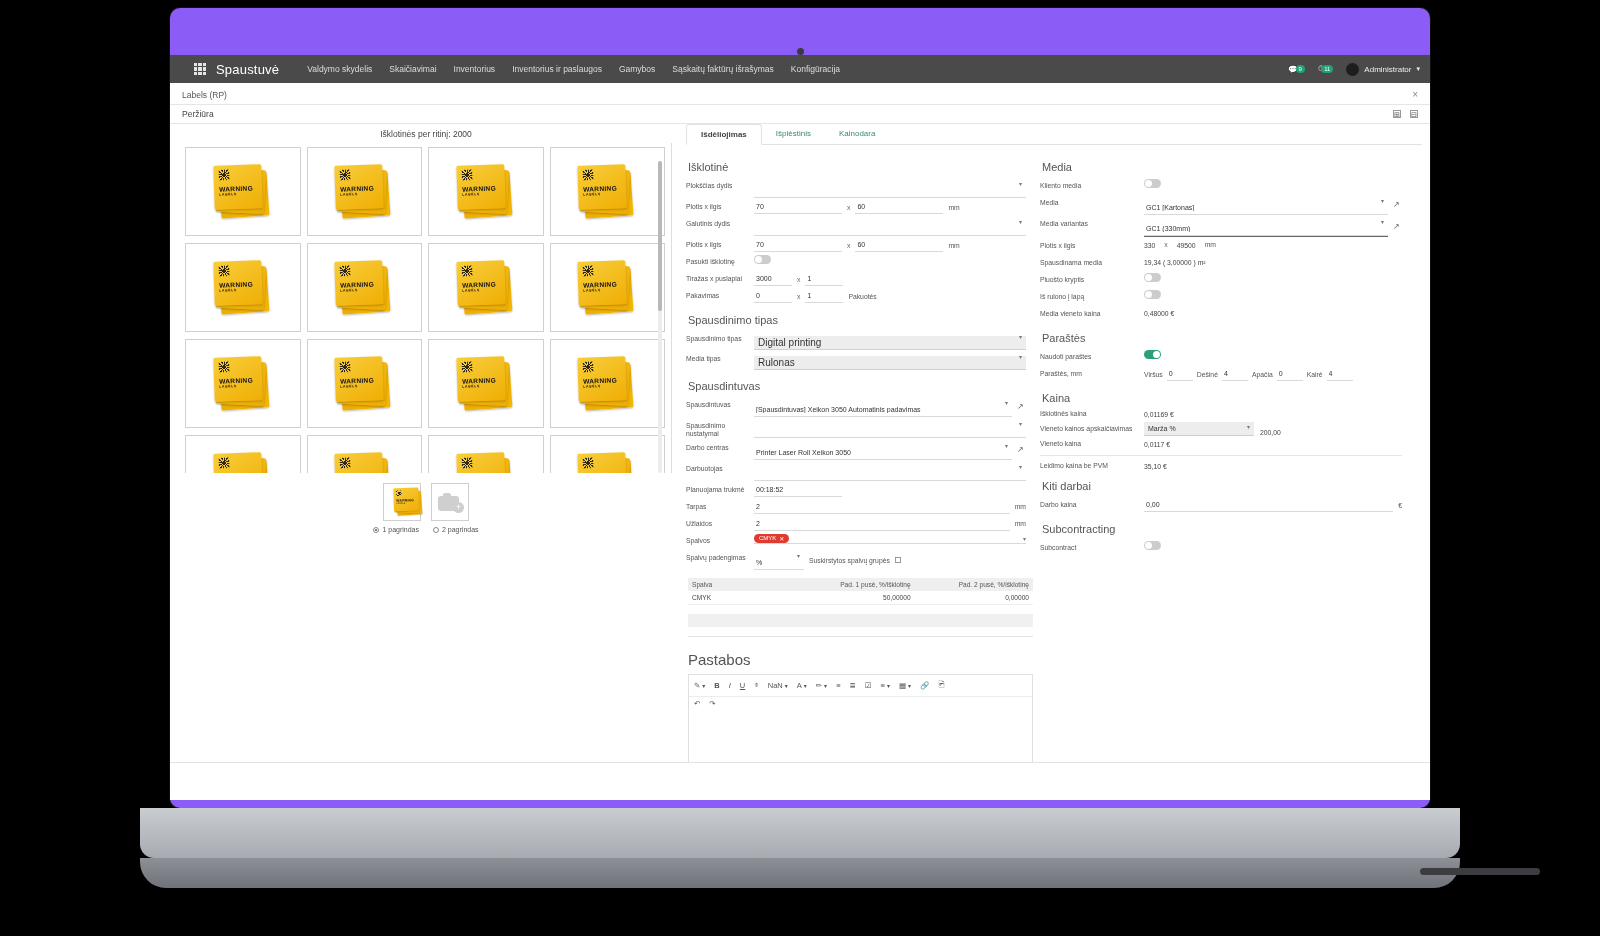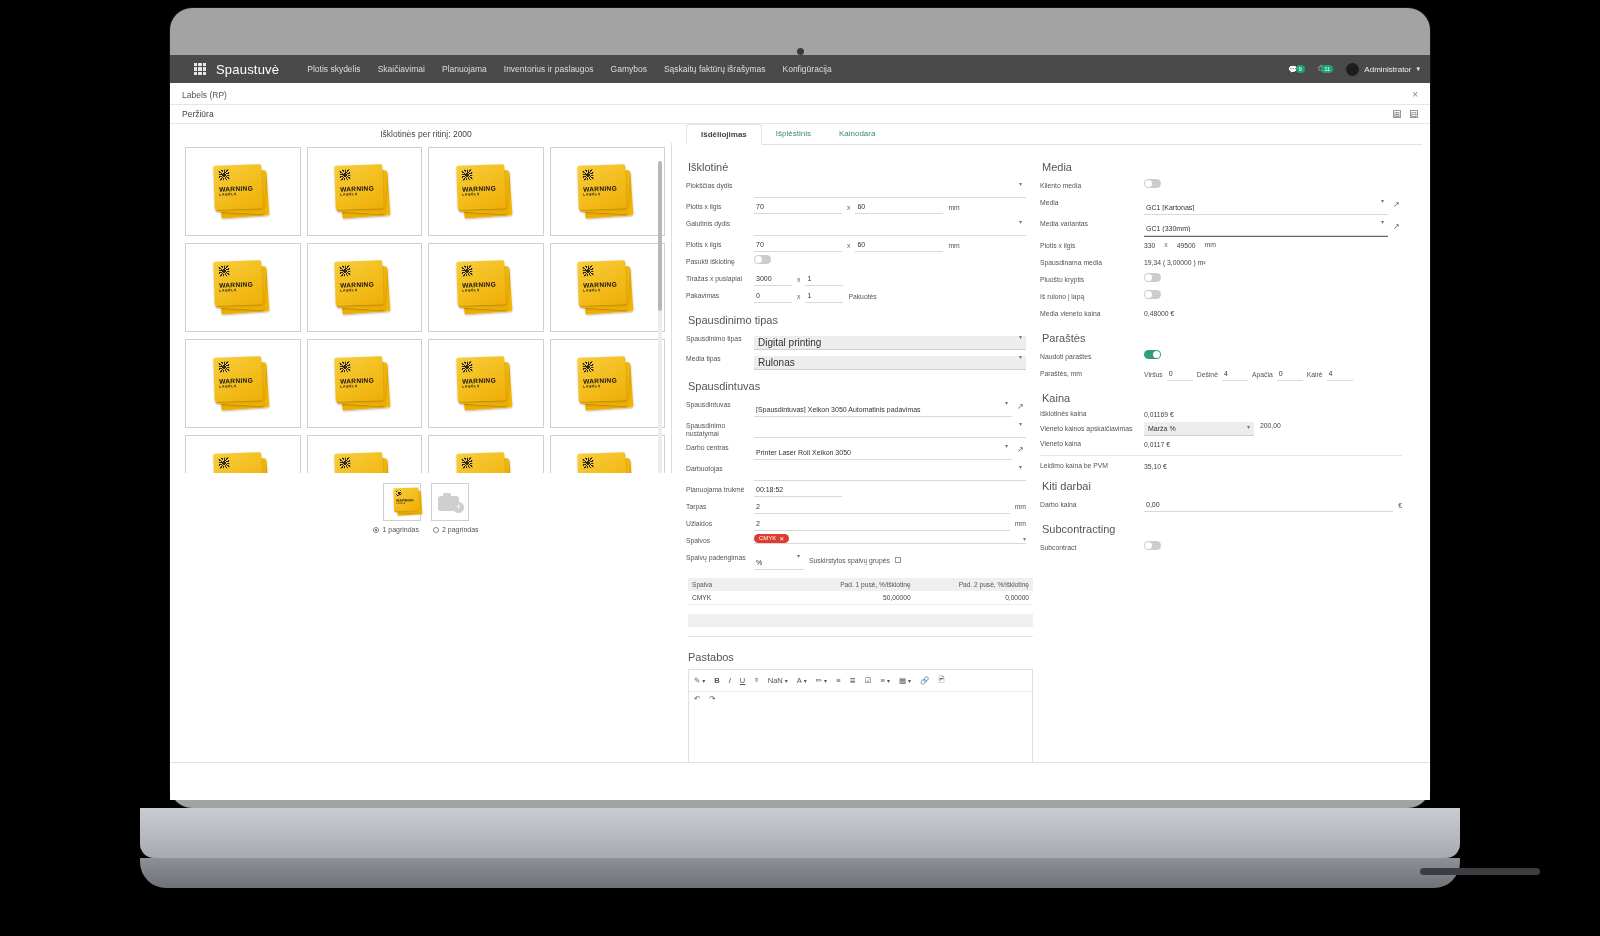--- a/index.html
+++ b/index.html
@@ -7,21 +7,21 @@
   body {
     width:1600px; height:936px;
     background:#000;
     font-family:"Liberation Sans", sans-serif;
     overflow:hidden;
   }
   
   .scene { position:relative; width:1600px; height:936px; background:#000; }
   .laptop-body {
     position:absolute; left:170px; top:8px; width:1260px; height:800px;
-    background:#a3a3a3; border-radius:22px;
+    background:#8b5cf6; border-radius:10px;
     box-shadow:0 0 0 1px #111;
   }
   .bezel-cam { position:absolute; left:50%; top:40px; width:7px; height:7px;
      margin-left:-3.5px; border-radius:50%; background:#3a3a3a; }
   .screen {
     position:absolute; left:0px; top:47px; width:1260px; height:745px;
     background:#ffffff; overflow:hidden;
   }
   .laptop-base {
     position:absolute; left:140px; top:808px; width:1320px; height:50px;
@@ -176,29 +176,29 @@
   .cb { width:6px; height:6px; border:1px solid #999; display:inline-block; }
   .ext-ico { width:9px; height:9px; color:#666; font-size:8px; cursor:pointer; line-height:1;}
 
   .ctable { margin:8px 2px 0 2px; font-size:6.6px; color:#444; width:345px;}
   .ctable .hdr { background:#efefef; display:flex; padding:3px 4px; color:#555;}
   .ctable .rw { display:flex; padding:3px 4px; border-bottom:1px solid #eee;}
   .c1 { width:110px; } .c2 { width:130px; text-align:right;} .c3 { width:130px; text-align:right;}
   .grayband { height:13px; background:#f0f0f0; margin:9px 2px 0 2px; width:345px;}
   .grayline { height:1px; background:#e4e4e4; margin:9px 2px 0 2px; width:345px;}
 
-  .notes-title { font-size:11px; color:#555; margin:14px 0 6px 2px; }
+  .notes-title { font-size:15px; color:#555; margin:14px 0 6px 2px; }
   .editor { border:1px solid #e0e0e0; margin:0 2px; width:345px; }
   .etoolbar { border-bottom:1px solid #ececec; padding:4px 5px; display:flex;
      flex-wrap:wrap; gap:9px; align-items:center; font-size:7.5px; color:#555;}
   .etoolbar .grp { display:flex; align-items:center; gap:2px;}
   .etoolbar2 { padding:2px 5px 4px 5px; display:flex; gap:9px; color:#555; font-size:7.5px;}
   .ebody { height:70px; background:#fff; }
 
-  .pricebox { display:flex; align-items:flex-start; gap:6px; }
+  .pricebox { display:flex; align-items:flex-end; gap:6px; }
   .mini-sel { background:#ededed; border:none; border-bottom:1px solid #cfcfcf;
      font-size:7px; height:14px; width:110px; padding:0 14px 0 4px; appearance:none;
      font-family:inherit; color:#333;}
   .kv-row { display:flex; font-size:6.8px; color:#444; margin-bottom:4px; align-items:center;}
   .kv-k { width:104px; color:#555; line-height:1.25;}
   .kv-v { flex:1; }
   .sep { height:1px; background:#e6e6e6; margin:6px 0 6px 0; }
 
   .footer { position:absolute; left:0; right:0; bottom:0; height:36px;
      border-top:1px solid #e9e9e9; display:flex; align-items:center; padding:0 12px;}
@@ -226,23 +226,23 @@
             <i></i>
             <i></i>
             <i></i>
             <i></i>
             <i></i>
             <i></i>
             <i></i>
         </span>
         <span class="brand">Spaustuvė</span>
         <nav class="nav">
-          <span>Plotis skydelis</span>
+          <span>Valdymo skydelis</span>
           <span>Skaičiavimai</span>
-          <span>Planuojama</span>
+          <span>Inventorius</span>
           <span>Inventorius ir paslaugos</span>
           <span>Gamybos</span>
           <span>Sąskaitų faktūrų išrašymas</span>
           <span>Konfigūracija</span>
         </nav>
         <div class="topright">
           <span class="badge-wrap">
             <span>💬</span>
             <span class="mini-badge">9</span>
           </span>

